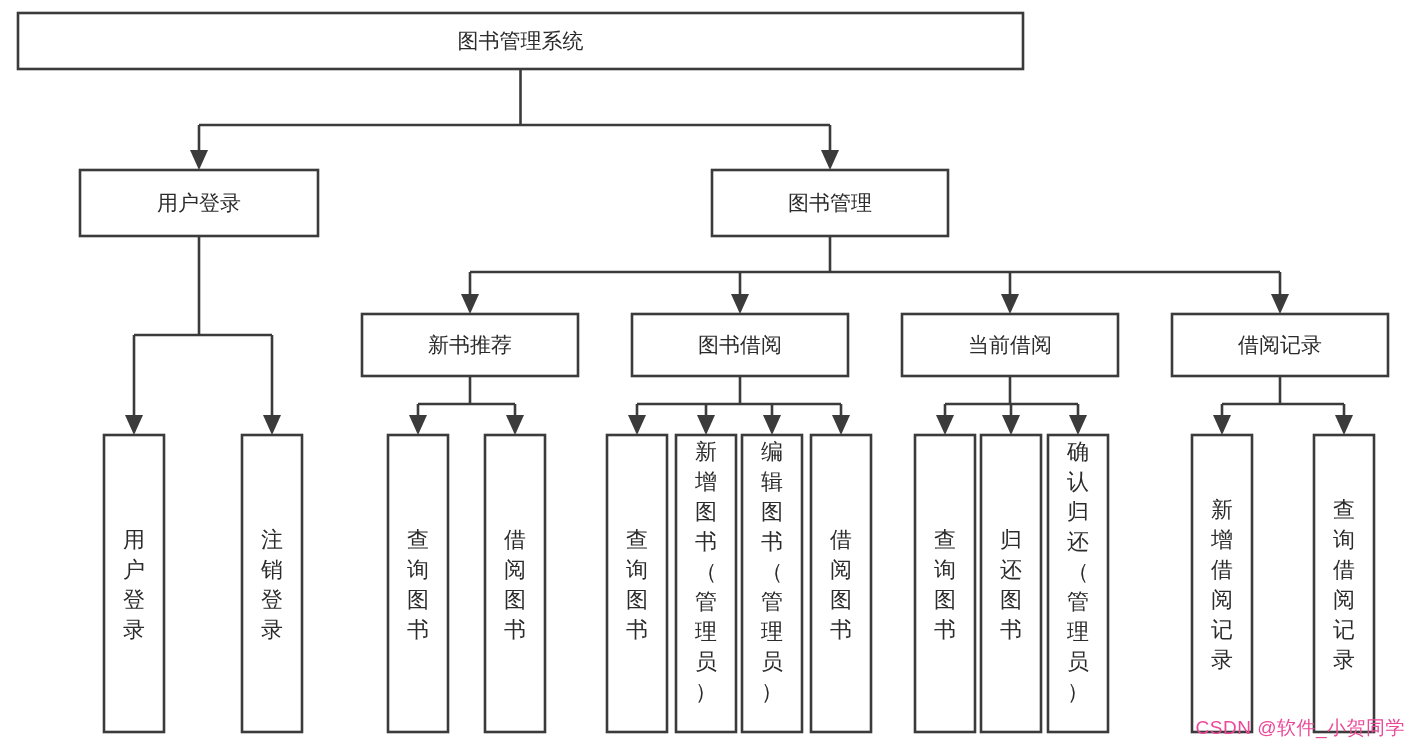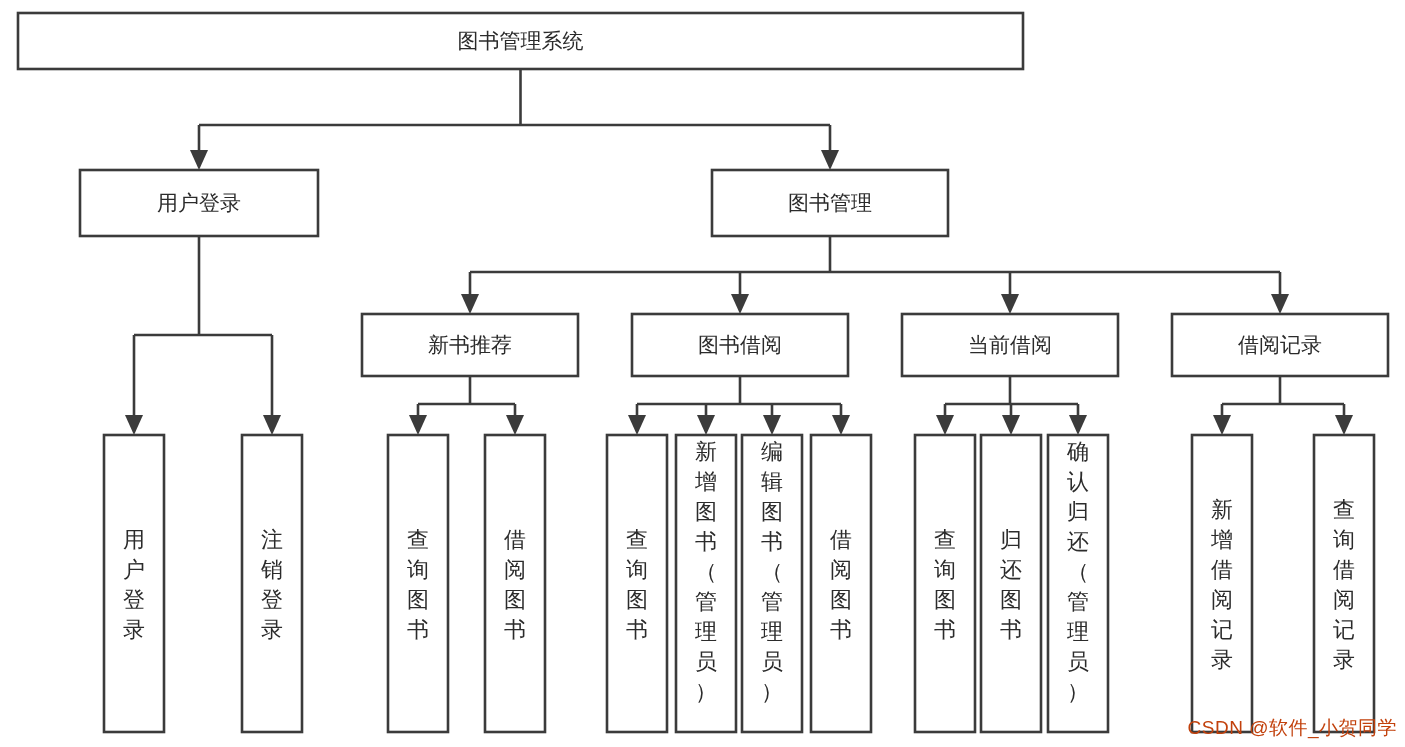--- a/index.html
+++ b/index.html
@@ -49,25 +49,25 @@
     dominant-baseline: middle;
   }
   .node-label-vertical {
     fill: #2b2b2b;
     font-family: "Liberation Sans", "DejaVu Sans", sans-serif;
     font-size: 22px;
     text-anchor: middle;
   }
   .watermark-text {
     position: absolute;
-    right: 8px;
+    right: 0;
     bottom: 6px;
     font-family: "Liberation Sans", "DejaVu Sans", sans-serif;
     font-size: 19px;
-    color: #c2410c;
+    color: #ec4899;
     white-space: nowrap;
     pointer-events: none;
     letter-spacing: 0.5px;
   }
 </style>
 </head>
 <body>
 
 <div id="diagram-root">
   <svg id="tree-svg" viewBox="0 0 1405 747">

